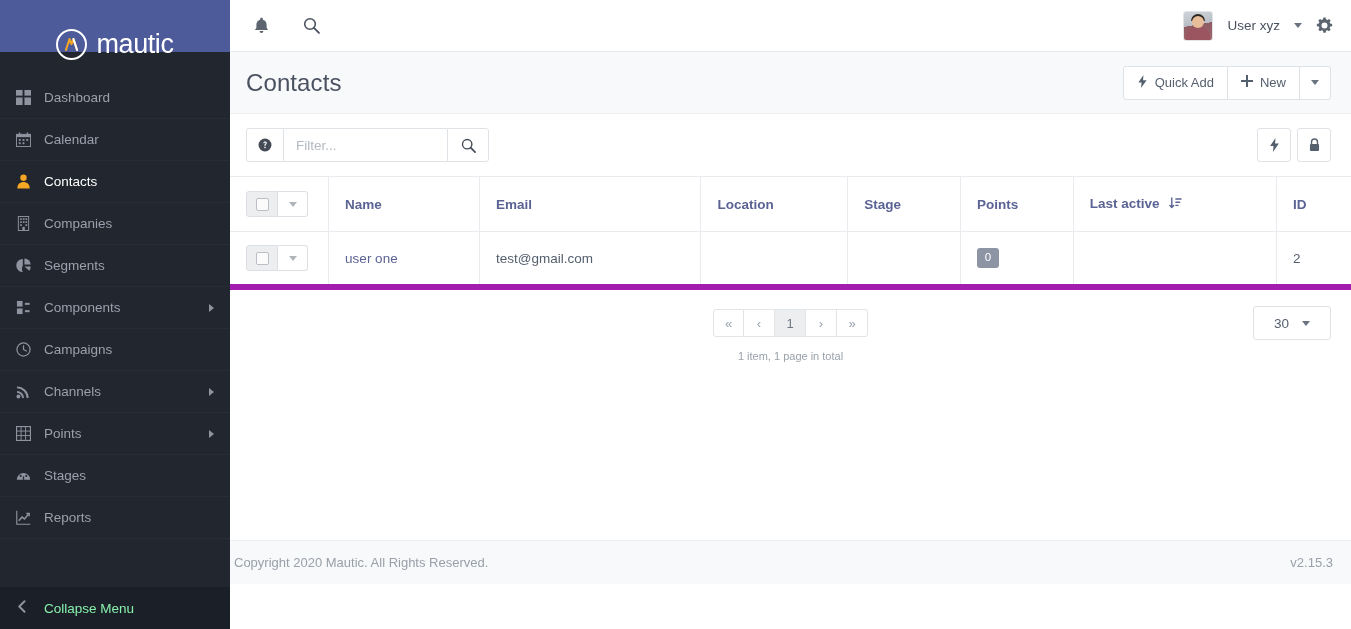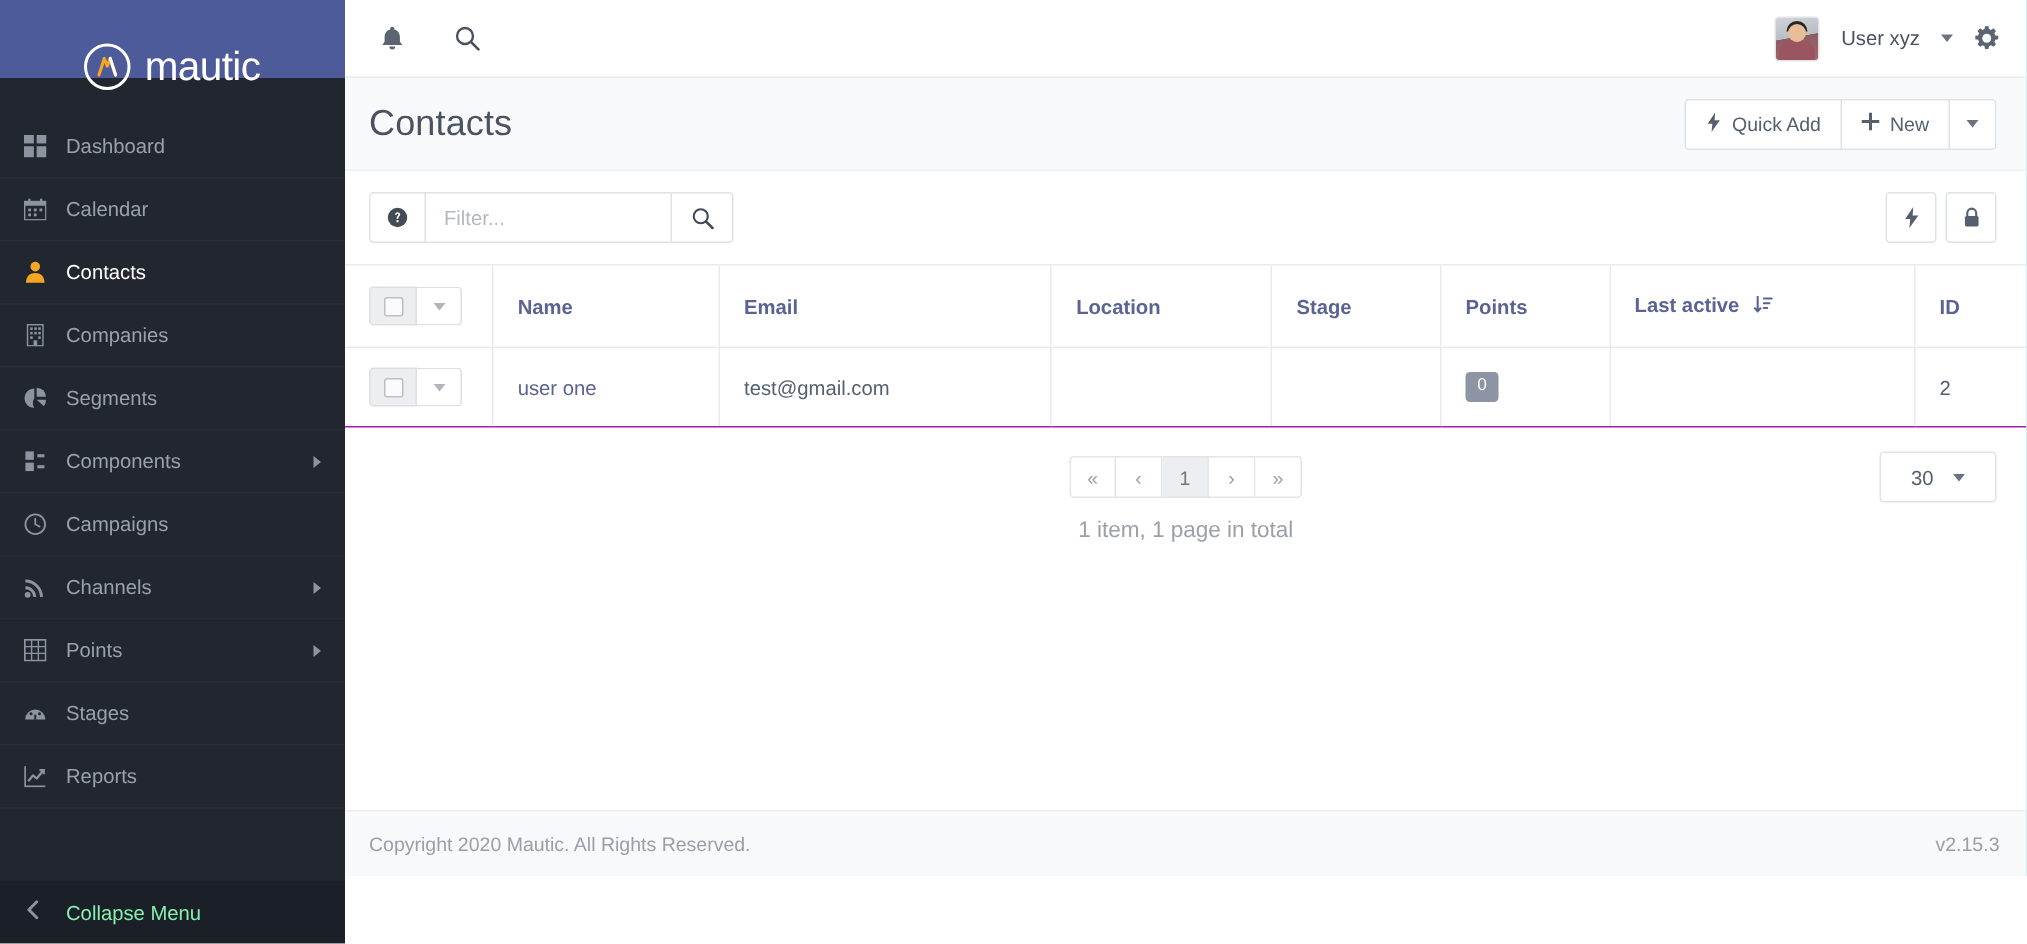--- a/index.html
+++ b/index.html
@@ -79,21 +79,21 @@
     cursor: pointer;
     flex: 0 0 42px;
   }
   .nav-collapse .ico { width: 28px; flex: 0 0 28px; color:#8d949f; }
 
   
   .main {
     flex: 1 1 auto;
     height: 584px;
     display: flex; flex-direction: column;
-    background: #14b8a6;
+    background: #86efac;
     position: relative;
   }
 
   .topbar {
     height: 52px; flex: 0 0 52px;
     background: #ffffff;
     border-bottom: 1px solid #e8eaed;
     display: flex; align-items: center;
     padding: 0 18px 0 14px;
   }
@@ -240,21 +240,21 @@
     border-left: 1px solid #e9ebee;
     background: #ffffff;
     height: 44px;
     vertical-align: middle;
   }
   table.grid th:first-child { border-left: none; }
   table.grid td {
     font-size: 13.5px;
     color: #55606e;
     padding: 13px 16px;
-    border-bottom: 1px solid #a21caf;
+    border-bottom: 6px solid #a21caf;
     border-left: 1px solid #e9ebee;
     background: #ffffff;
     height: 45px;
     vertical-align: middle;
   }
   table.grid td:first-child { border-left: none; }
   .col-check { width: 98px; }
   .col-name { width: 150px; }
   .col-email { width: 220px; }
   .col-location { width: 146px; }
@@ -340,35 +340,35 @@
     border: 1px solid #dfe2e6; border-radius: 3px;
     background: #ffffff;
     display: flex; align-items: center; justify-content: center;
     gap: 13px;
     font-size: 13.5px; color: #55606e;
     cursor: pointer;
     z-index: 2;
   }
   .count-text {
     text-align: center;
-    font-size: 15px;
+    font-size: 11px;
     color: #9aa1aa;
     padding-bottom: 12px;
     flex: 0 0 auto;
   }
 
   .content-fill { flex: 1 1 auto; background: #ffffff; }
 
   
   .footer {
     height: 44px; flex: 0 0 44px;
     background: #f8f9fa;
     border-top: 1px solid #eceef0;
     display: flex; align-items: center;
-    padding: 0 18px 0 16px;
+    padding: 0 18px 0 4px;
     font-size: 13px;
     color: #99a0a9;
   }
   .footer-spacer { flex: 1 1 auto; }
 </style>
 </head>
 <body>
 
 <div class="app">
 

